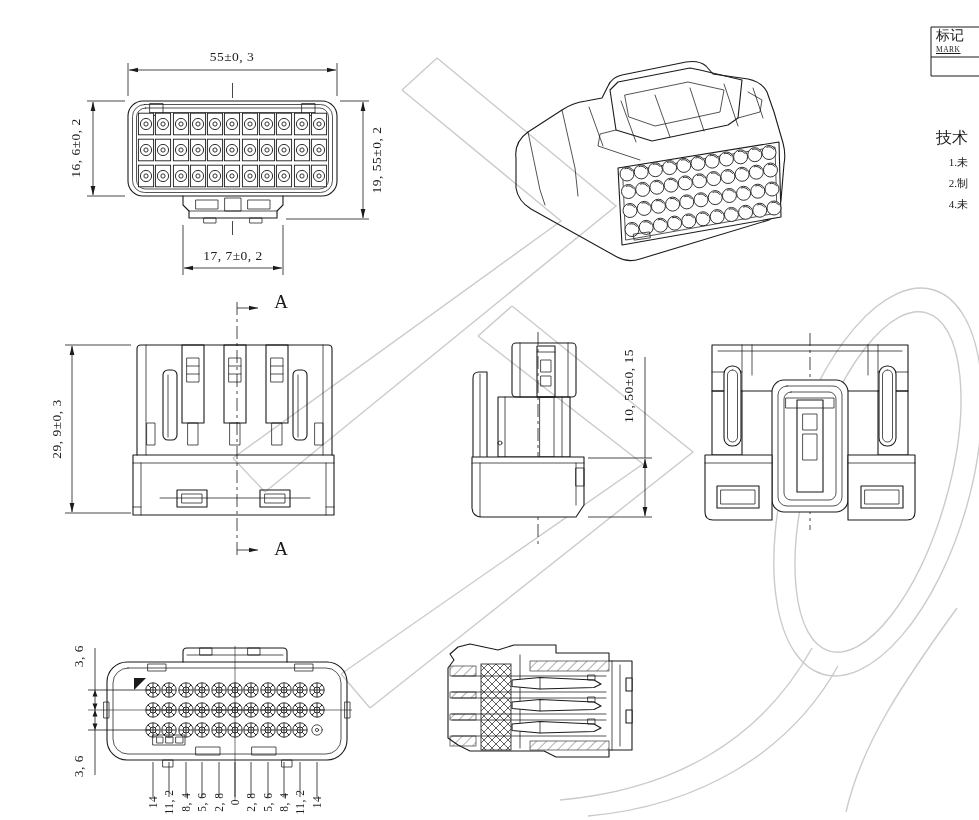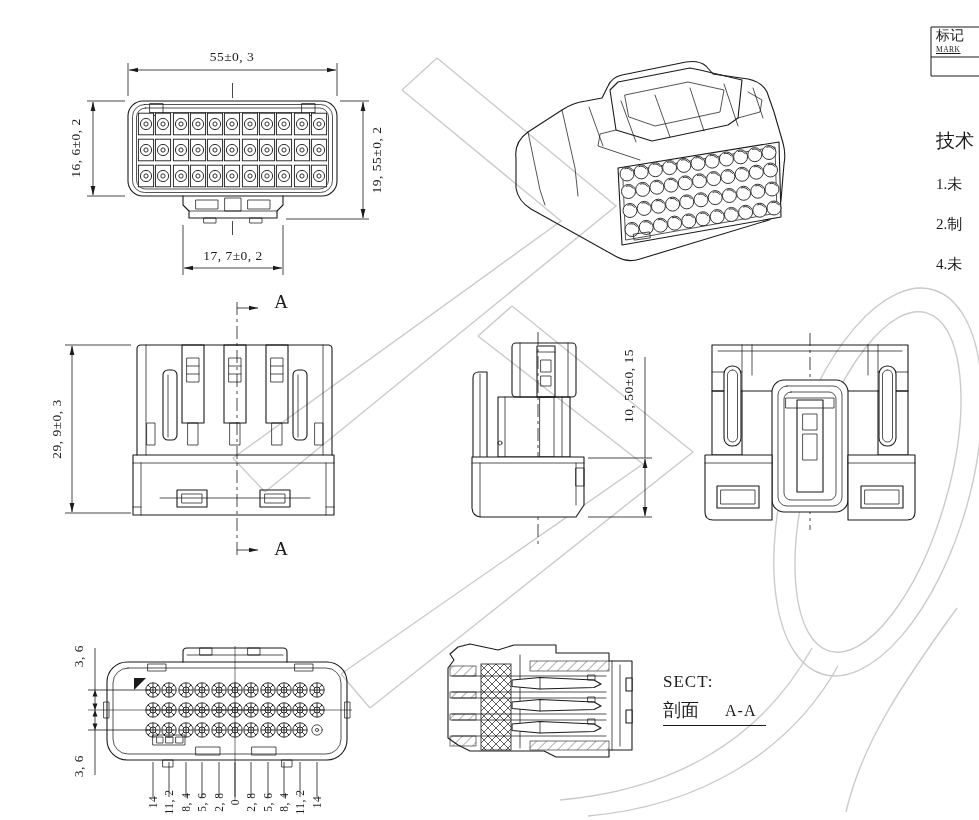--- a/index.html
+++ b/index.html
@@ -20,22 +20,22 @@
   .pinlab{position:absolute;font-size:11.5px;white-space:nowrap;transform:translate(-50%,-50%) rotate(-90deg);letter-spacing:.5px;}
   .sectblock{position:absolute;left:663px;top:672px;}
   .sectblock .l1{font-size:17px;letter-spacing:1px;}
   .sectblock .l2{display:flex;align-items:baseline;gap:26px;border-bottom:1.4px solid #1b1b1b;
                  padding:2px 10px 3px 0;margin-top:4px;}
   .sectblock .cn{font-size:18px;}
   .sectblock .ref{font-size:16px;letter-spacing:1px;}
   .tb-cn{position:absolute;left:936px;top:27px;font-size:14px;white-space:nowrap;text-align:center;}
   .tb-en{position:absolute;left:936px;top:45px;font-size:7.5px;white-space:nowrap;letter-spacing:.5px;text-decoration:underline;}
   .notes{position:absolute;left:936px;top:128px;}
-  .notes .hd{font-size:19px;white-space:nowrap;text-align:right;}
-  .notes .it{font-size:15px;white-space:nowrap;margin-top:21px;}
+  .notes .hd{font-size:16px;white-space:nowrap;text-align:right;}
+  .notes .it{font-size:11px;white-space:nowrap;margin-top:6px;text-align:right;}
 </style>
 </head>
 <body>
 
 <div id="stage">
 
 <svg width="979" height="820" viewBox="0 0 979 820">
   <defs>
     <marker id="arr" viewBox="0 0 12 8" refX="11.5" refY="4" markerWidth="12" markerHeight="8" orient="auto-start-reverse">
       <path d="M12,4 L0,1 L0,7 Z" fill="#1b1b1b"></path>
@@ -403,27 +403,20 @@
 <div class="pinlab" style="left:186px;top:802px;">8, 4</div>
 <div class="pinlab" style="left:202px;top:802px;">5, 6</div>
 <div class="pinlab" style="left:219px;top:802px;">2, 8</div>
 <div class="pinlab" style="left:235px;top:802px;">0</div>
 <div class="pinlab" style="left:251px;top:802px;">2, 8</div>
 <div class="pinlab" style="left:268px;top:802px;">5, 6</div>
 <div class="pinlab" style="left:284px;top:802px;">8, 4</div>
 <div class="pinlab" style="left:300px;top:802px;">11, 2</div>
 <div class="pinlab" style="left:317px;top:802px;">14</div>
 
-<div class="sectblock">
-  <div class="l1">SECT:</div>
-  <div class="l2">
-    <span class="cn">剖面</span>
-    <span class="ref">A-A</span>
-  </div>
-</div>
 
 <div class="tb-cn">标记</div>
 <div class="tb-en">MARK</div>
 
 <div class="notes">
   <div class="hd">技术</div>
   <div class="it">1.未</div>
   <div class="it">2.制</div>
   <div class="it">4.未</div>
 </div>

